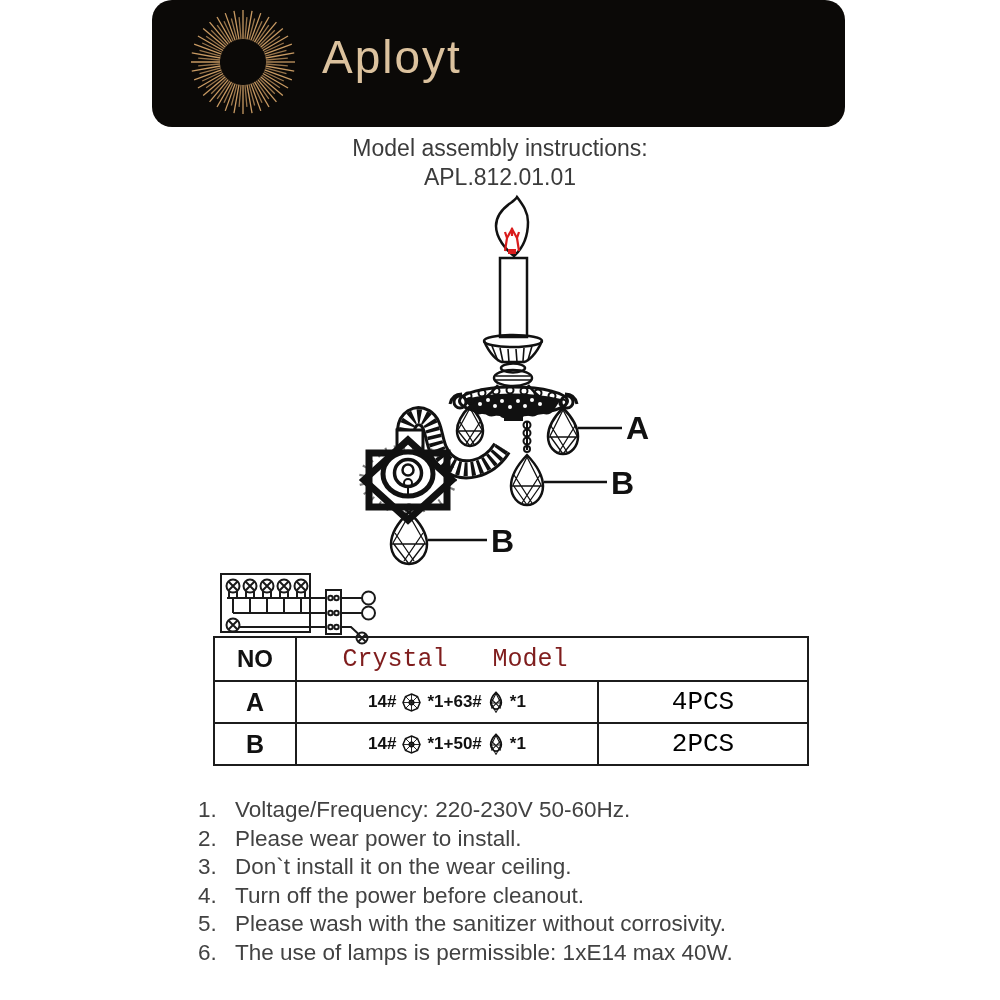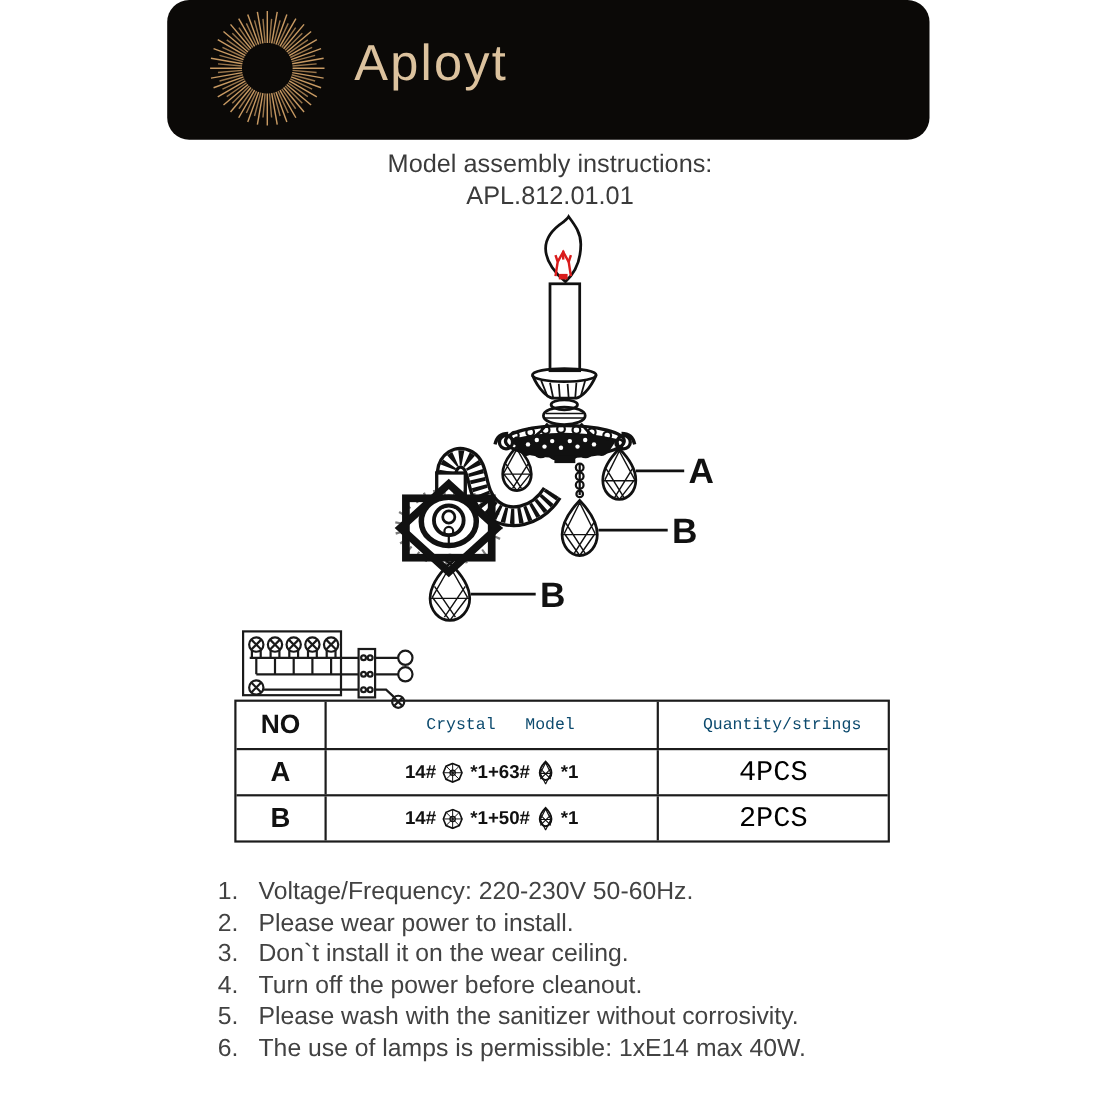--- a/index.html
+++ b/index.html
@@ -27,21 +27,21 @@
   .trow{display:flex;align-items:stretch;}
   .trow + .trow{border-top:2px solid #1c1c1c;}
   .tcell{display:flex;align-items:center;justify-content:center;box-sizing:border-box;}
   .tcell + .tcell{border-left:2px solid #1c1c1c;}
   .c-no{width:80px;}
   .c-model{width:302px;}
   .c-qty{flex:1;}
   .thead .tcell{height:42px;}
   .tdata .tcell{height:40px;}
   .h-no{font-weight:bold;font-size:24px;color:#111;}
-  .h-model,.h-qty{font-family:"Liberation Mono",monospace;font-size:15px;color:#0c4a6e;white-space:pre;padding-left:16px;}
+  .h-model,.h-qty{font-family:"Liberation Mono",monospace;font-size:25px;color:#7f1d1d;white-space:pre;padding-left:16px;}
   .row-letter{font-weight:bold;font-size:25px;color:#111;}
   .crystal-spec{display:inline-flex;align-items:center;gap:6px;font-weight:bold;font-size:17px;color:#111;}
   .qty{font-family:Liberation Mono, monospace;font-size:26px;color:#000000;}
 
   
   #instructions{position:absolute;left:198px;top:796px;width:650px;}
   .li{display:flex;font-size:22.5px;line-height:28.5px;color:#424242;}
   .li .num{width:37px;flex:none;}
   .li .txt{flex:1;}
 
@@ -321,21 +321,20 @@
           <circle r="5.5"></circle>
           <path d="M-4,-4 L4,4 M4,-4 L-4,4"></path>
         </g>
     </g>
   </svg>
 
   <div id="spec-table">
     <div class="trow thead">
       <div class="tcell c-no h-no">NO</div>
       <div class="tcell c-model h-model">Crystal   Model</div>
-      <div class="tcell c-qty h-qty">Quantity/strings</div>
     </div>
     <div class="trow tdata">
       <div class="tcell c-no row-letter">A</div>
       <div class="tcell c-model">
         <span class="crystal-spec">
           <span>14#</span>
           <svg width="19" height="19" viewBox="0 0 19 19">
               <polygon points="9.5,1 15.5,3.5 18,9.5 15.5,15.5 9.5,18 3.5,15.5 1,9.5 3.5,3.5" fill="none" stroke="#111" stroke-width="1.5"></polygon>
               <path d="M9.5,1 L9.5,18 M1,9.5 L18,9.5 M3.5,3.5 L15.5,15.5 M15.5,3.5 L3.5,15.5" stroke="#111" stroke-width="0.9" fill="none"></path>
               <circle cx="9.5" cy="9.5" r="2.4" fill="none" stroke="#111" stroke-width="1.2"></circle>

